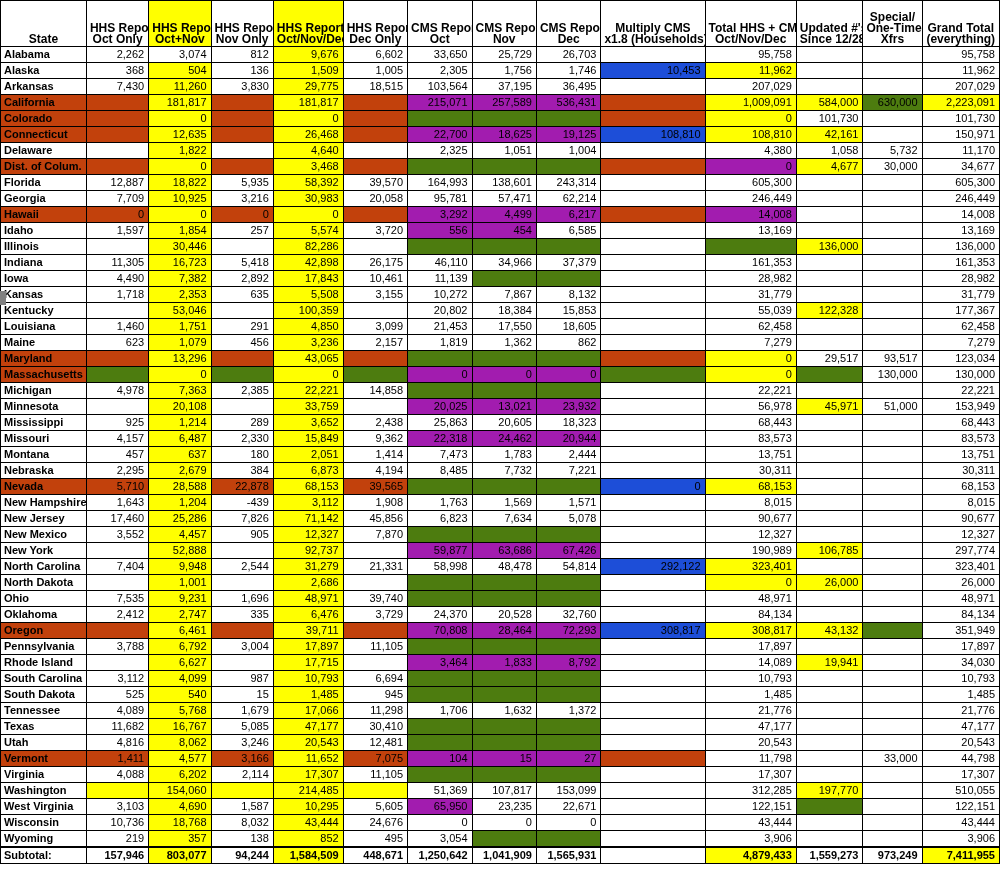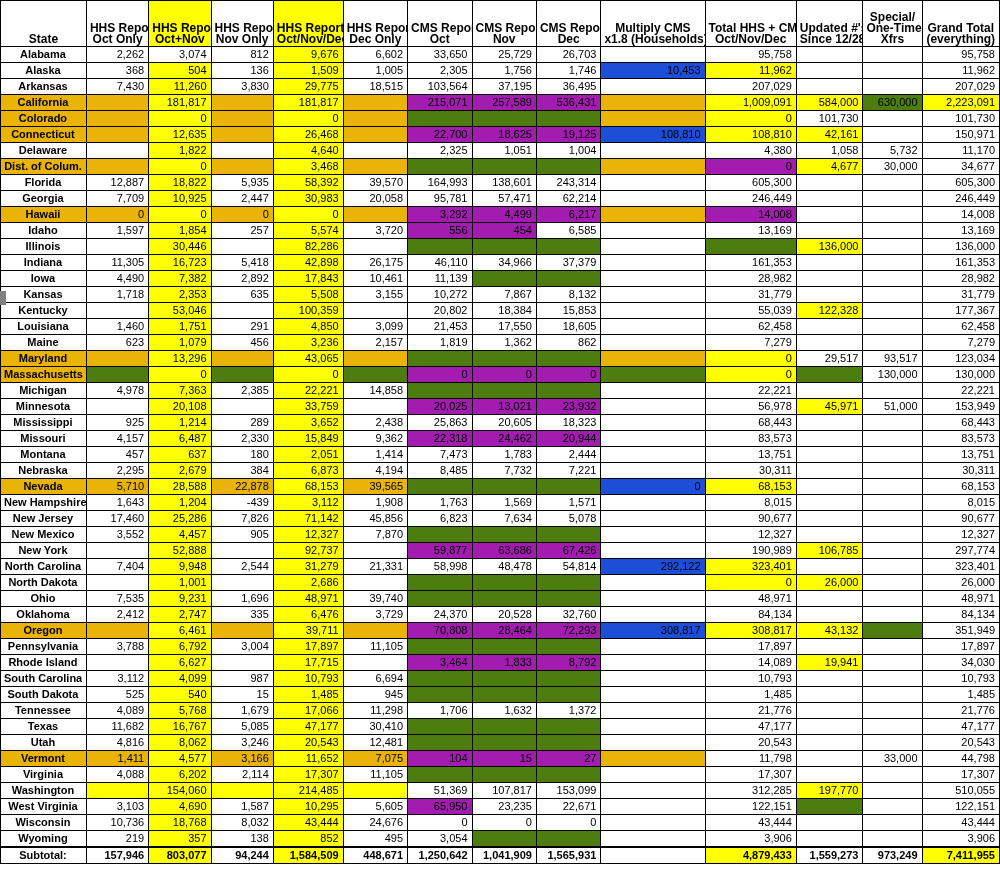--- a/index.html
+++ b/index.html
@@ -1,24 +1,24 @@
 <!DOCTYPE html>
 <html><head>
 <meta charset="utf-8">
 <style>
   html,body{margin:0;padding:0;background:#ffffff;}
   body{font-family:"Liberation Sans", sans-serif;}
   #sheet{width:1000px;height:870px;overflow:hidden;position:relative;}
   table{border-collapse:collapse;table-layout:fixed;width:1000px;font-size:11px;}
   th,td{border:1px solid #000;padding:0 3px;height:15px;line-height:15px;white-space:nowrap;overflow:hidden;}
   thead th{font-weight:bold;text-align:center;vertical-align:bottom;font-size:12px;line-height:11px;padding-bottom:1px;}
-  .state{text-align:center;font-weight:bold;padding-right:4px;}
+  .state{text-align:left;font-weight:bold;padding-right:4px;}
   .num{text-align:right;padding-right:4px;}
   .yellow{background:#ffff00;}
-  .blue{background:#eab308;}
+  .blue{background:#c2410c;}
   .lightblue{background:#a21caf;}
   .gray{background:#4d7c0f;}
   .orange{background:#1d4ed8;}
   .white{background:#ffffff;}
   .bold{font-weight:bold;}
   tbody tr{height:15px;}
   .hdr-state{width:80px;}
   thead tr{height:46px;}
   .total-row td{font-weight:bold;border-top:2px solid #000;}
   .leftbar{position:absolute;left:0;top:291px;width:6px;height:14px;background:#808080;}
@@ -247,21 +247,21 @@
           <td class="num white"></td>
           <td class="num white">605,300</td>
           <td class="num white"></td>
           <td class="num white"></td>
           <td class="num white">605,300</td>
         </tr>
         <tr>
           <td class="state white">Georgia</td>
           <td class="num white">7,709</td>
           <td class="num yellow">10,925</td>
-          <td class="num white">2,447</td>
+          <td class="num white">3,216</td>
           <td class="num yellow">30,983</td>
           <td class="num white">20,058</td>
           <td class="num white">95,781</td>
           <td class="num white">57,471</td>
           <td class="num white">62,214</td>
           <td class="num white"></td>
           <td class="num white">246,449</td>
           <td class="num white"></td>
           <td class="num white"></td>
           <td class="num white">246,449</td>

